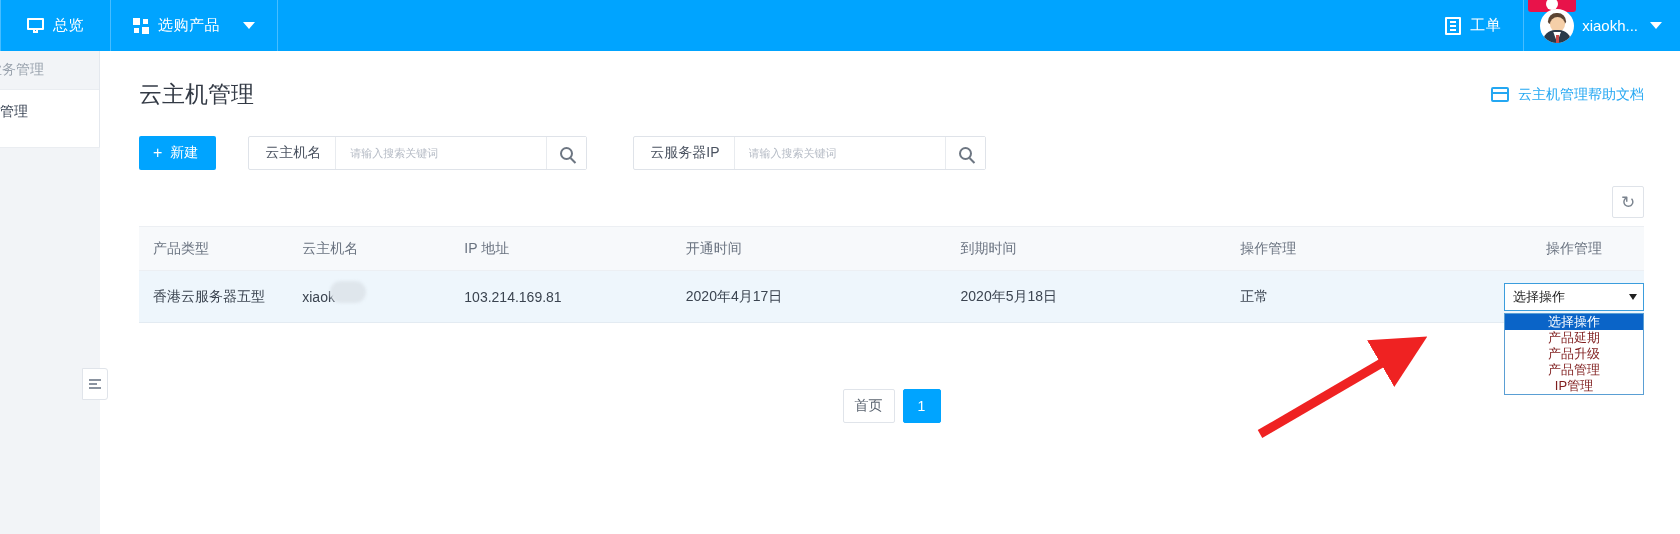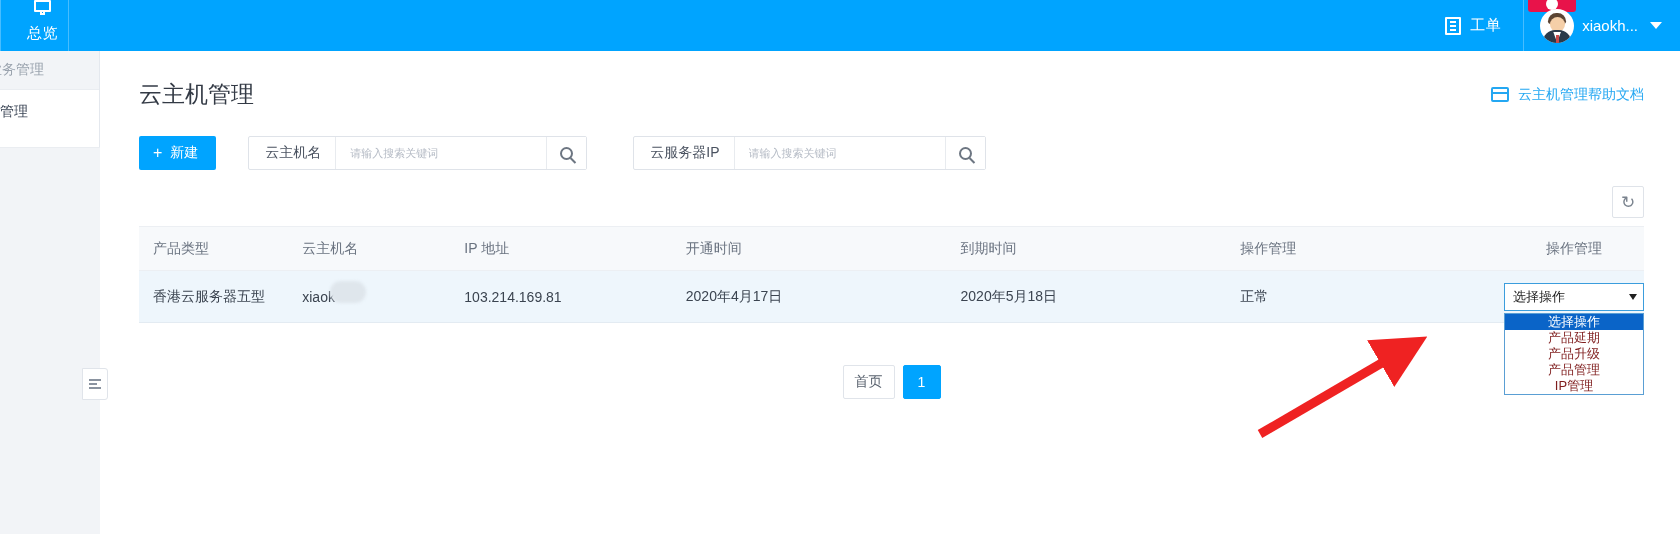--- a/index.html
+++ b/index.html
@@ -33,21 +33,21 @@
     display: flex;
     align-items: center;
     gap: 9px;
     padding: 0 22px;
     color: #ffffff;
     font-size: 15px;
     cursor: pointer;
     border-right: 1px solid rgba(255,255,255,0.28);
     white-space: nowrap;
   }
-  .nav-item.first { border-left: 1px solid rgba(255,255,255,0.28); padding-left: 26px; padding-right: 10px; flex-direction: column;}
+  .nav-item.first { border-left: 1px solid rgba(255,255,255,0.28); padding-left: 26px; padding-right: 26px;}
   .nav-item .lbl { letter-spacing: 0.5px; }
   .caret-down {
     width: 0; height: 0;
     border-left: 6px solid transparent;
     border-right: 6px solid transparent;
     border-top: 7px solid #ffffff;
     margin-left: 14px;
   }
   .icon-monitor {
     width: 17px; height: 15px;
@@ -444,21 +444,21 @@
     background: #0a64c8;
     color: #ffffff;
   }
 
   
   .pager {
     display: flex;
     justify-content: center;
     align-items: center;
     gap: 8px;
-    padding-top: 42px;
+    padding-top: 66px;
   }
   .pg-btn {
     min-width: 52px;
     height: 34px;
     border: 1px solid #e0e4ea;
     background: #fff;
     color: #5a636f;
     font-size: 14px;
     display: flex;
     align-items: center;
@@ -492,20 +492,30 @@
   <div class="topbar-left">
 
     <div class="nav-item first">
       <span class="icon-monitor">
         <span class="scr"></span>
           <span class="stand"></span>
       </span>
       <span class="lbl">总览</span>
     </div>
 
+    <div class="nav-item">
+      <span class="icon-grid4">
+        <i></i>
+          <i class="small"></i>
+          <i class="small"></i>
+          <i></i>
+      </span>
+      <span class="lbl">选购产品</span>
+      <span class="caret-down"></span>
+    </div>
 
   </div>
 
   <div class="topbar-spacer"></div>
 
   <div class="topbar-right">
     <div class="nav-item">
       <span class="icon-doc">
         <span></span>
           <span></span>

